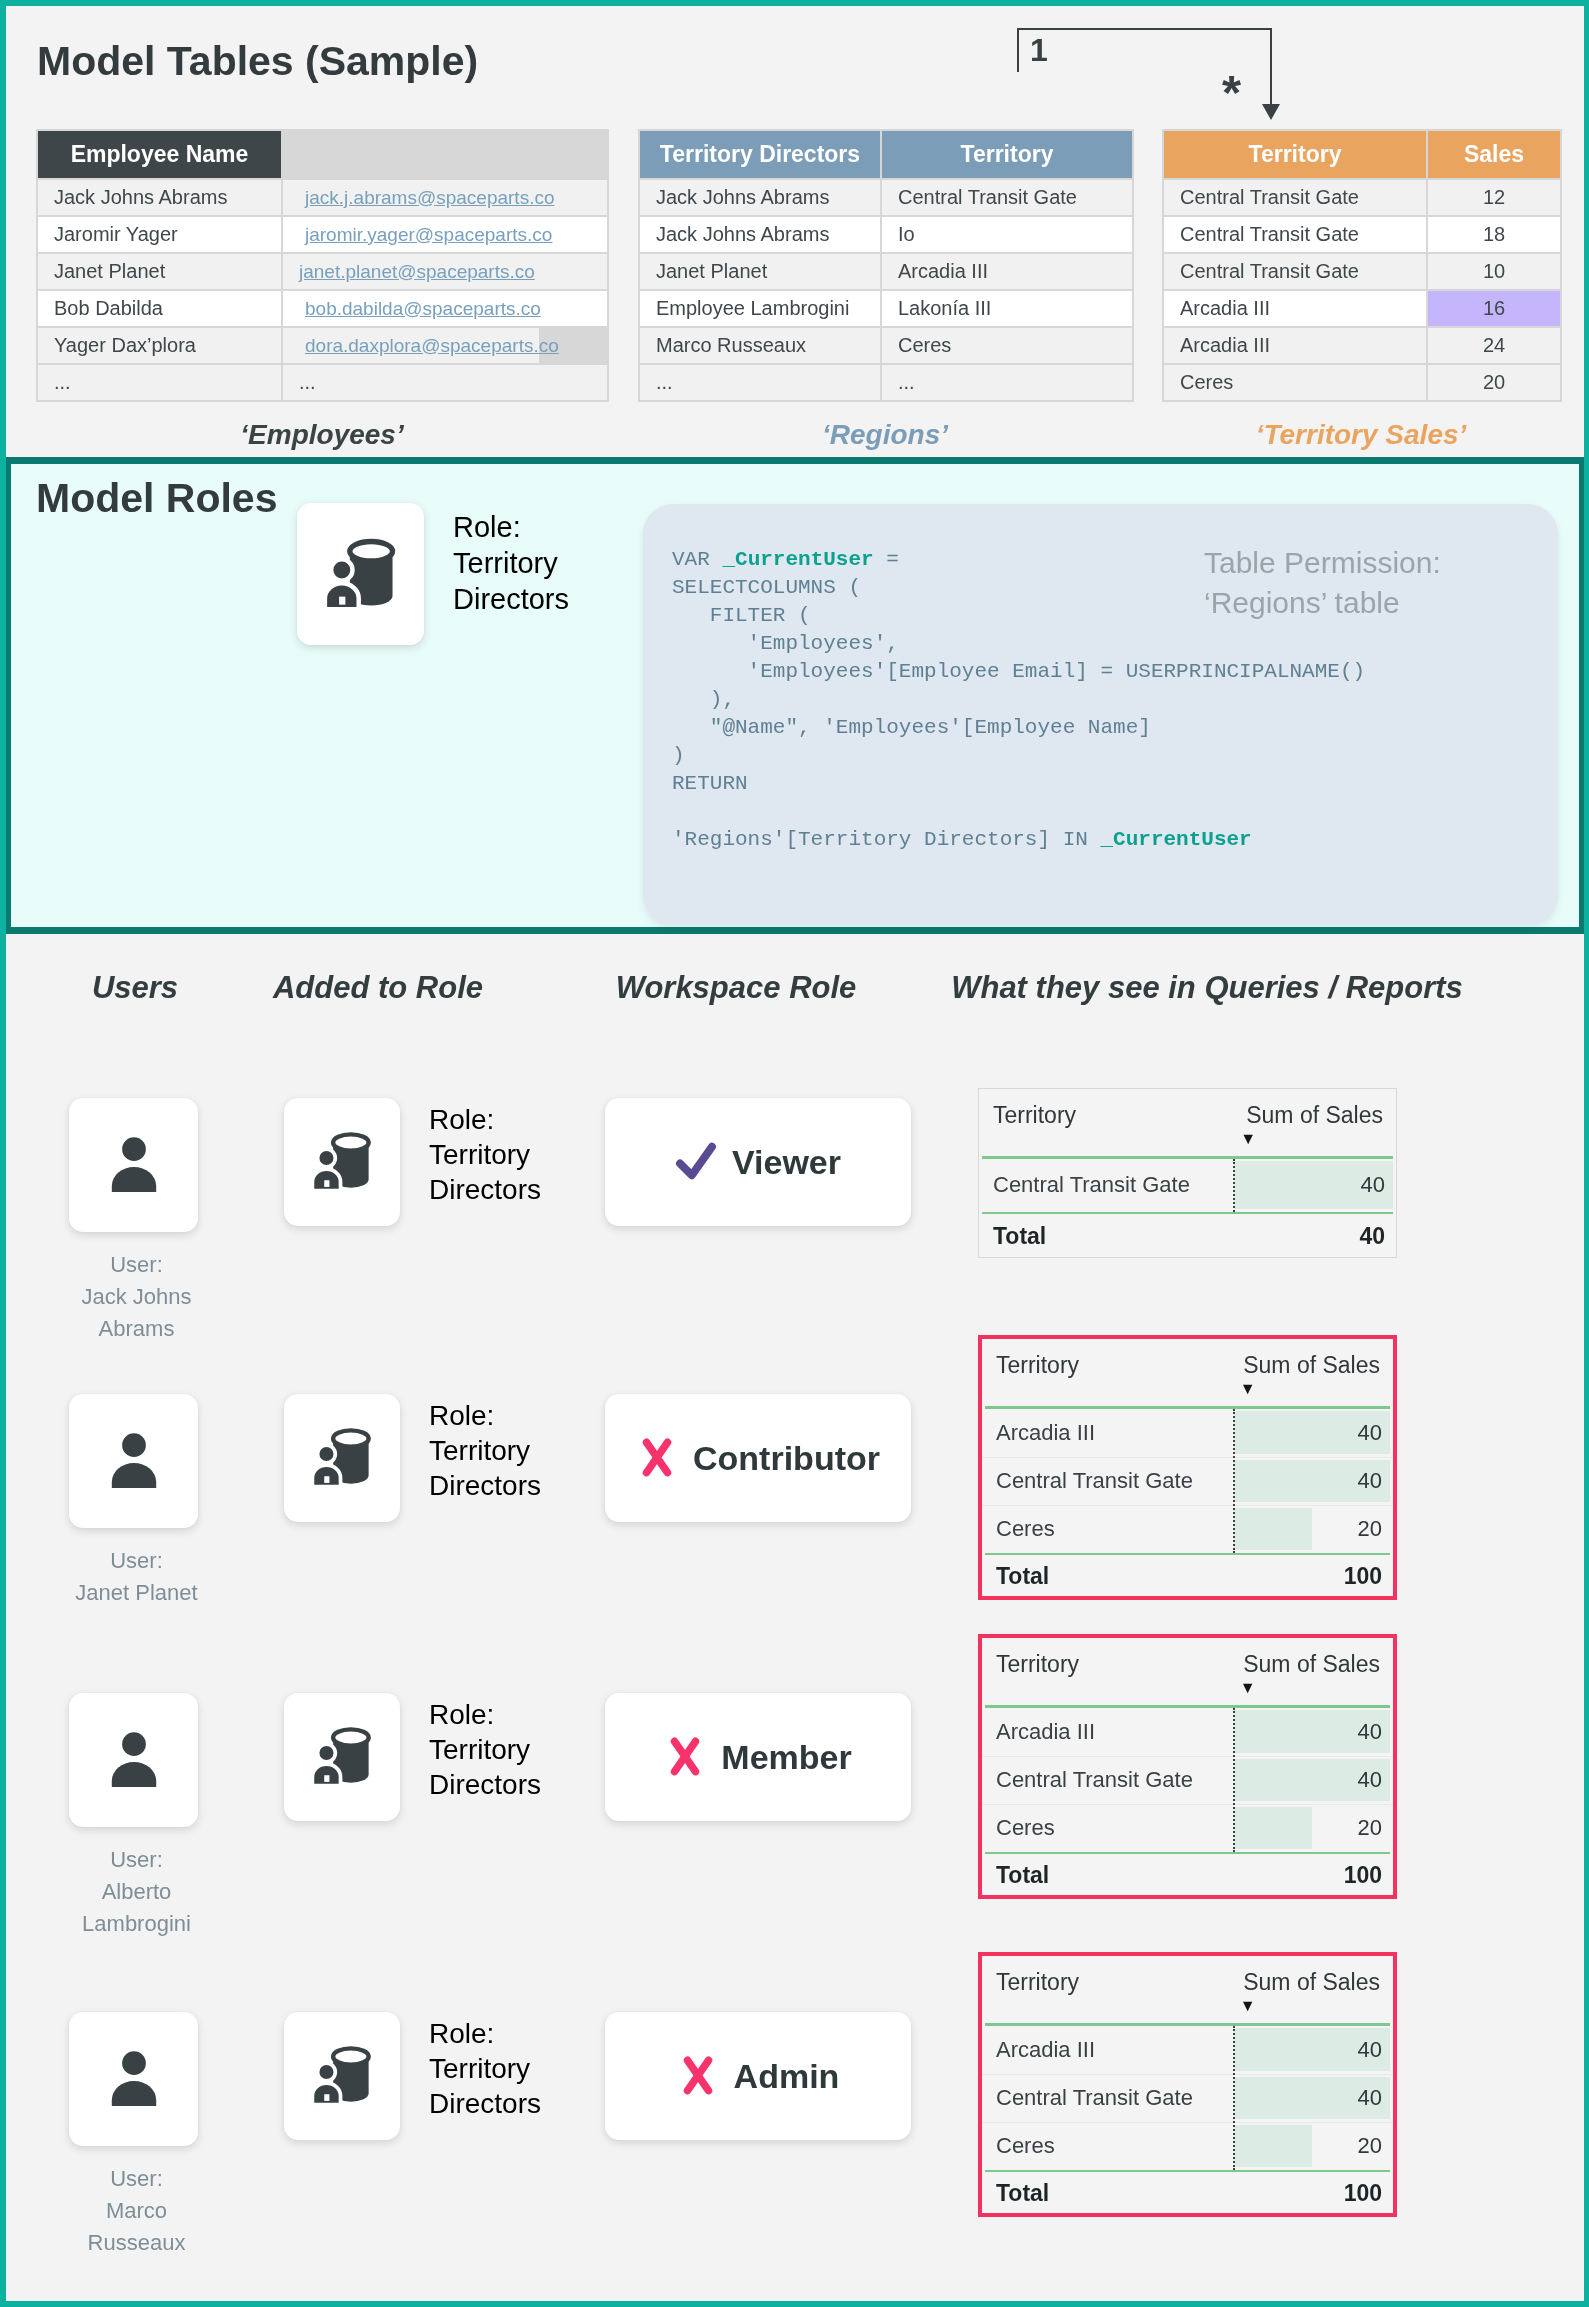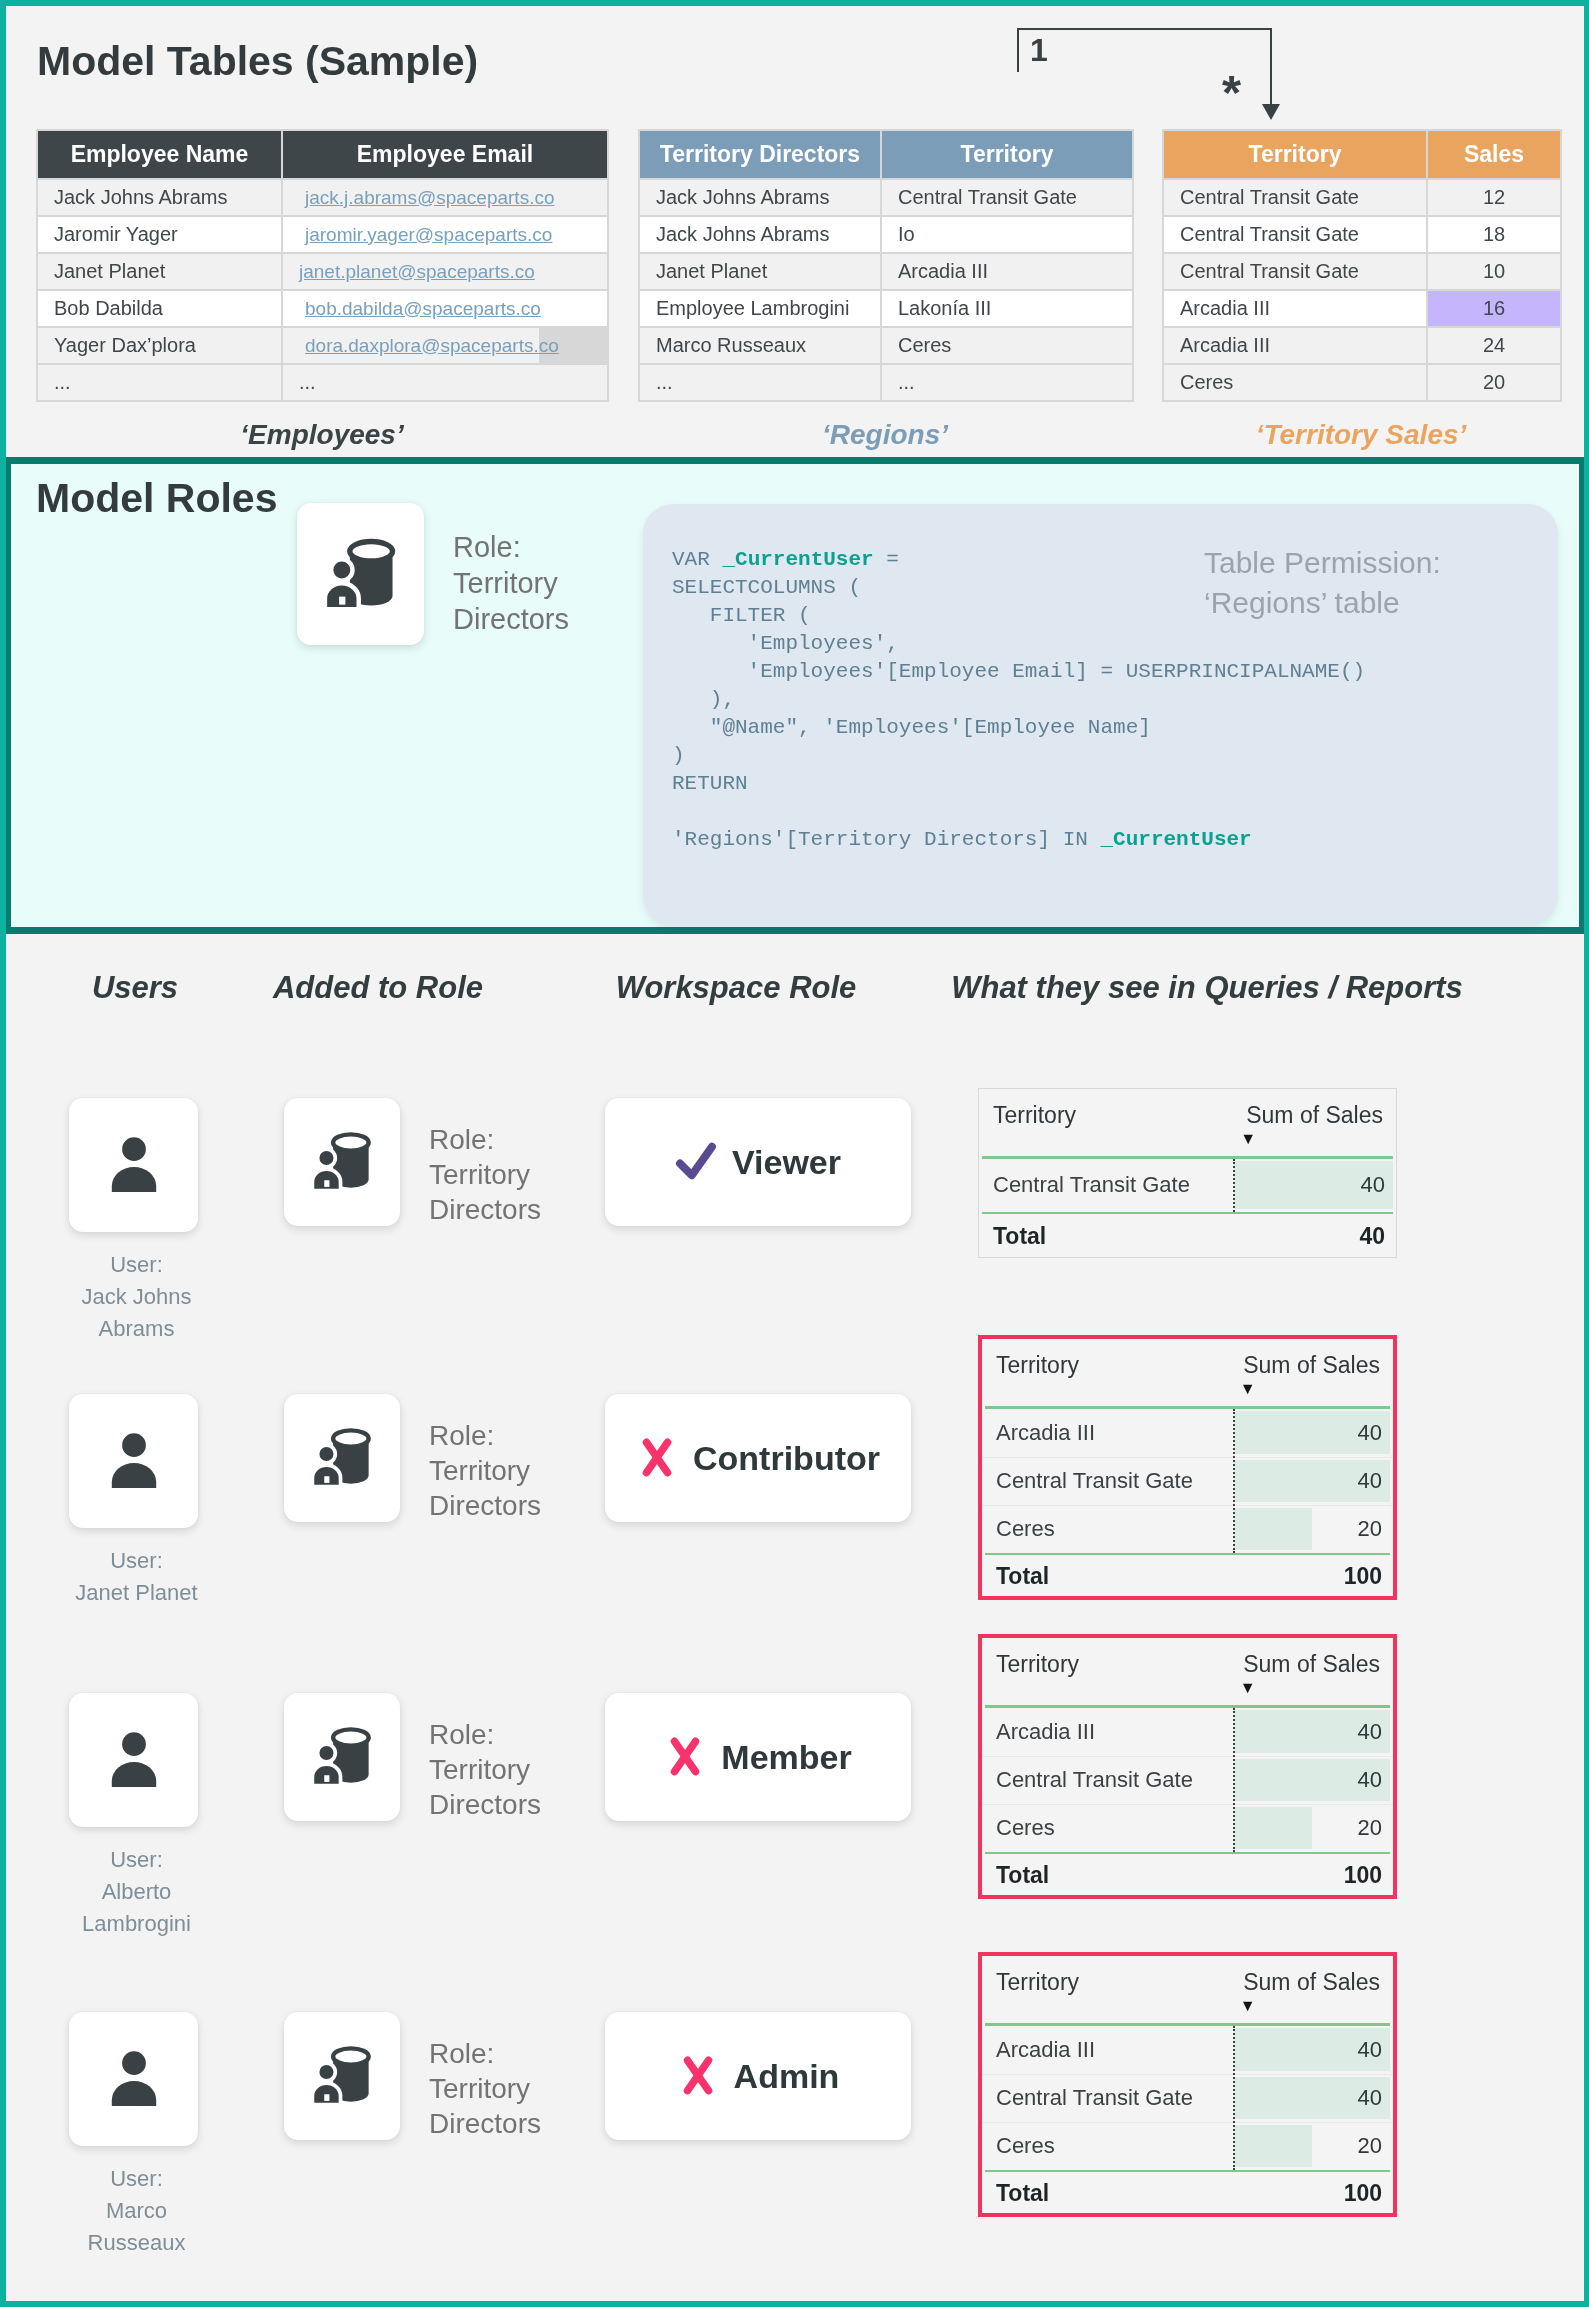--- a/index.html
+++ b/index.html
@@ -29,21 +29,21 @@
   .conn-star{position:absolute;color:#3a4144;font-size:49px;font-weight:600;}
   .conn-arrowhead{position:absolute;width:0;height:0;
     border-left:9px solid transparent;border-right:9px solid transparent;
     border-top:16px solid #3a4144;}
   
   .roles-band{position:absolute;left:0;right:0;top:451px;height:477px;
     background:#e8fcf9;border:5px solid #0b7a6e;border-top-width:7px;border-bottom-width:7px;}
   .card{position:absolute;background:#fff;border-radius:14px;
         box-shadow:0 3px 8px rgba(0,0,0,.13),0 0 2px rgba(0,0,0,.05);
         display:flex;align-items:center;justify-content:center;}
-  .role-lines{position:absolute;font-size:29px;line-height:36px;color:#737373;margin-top:20px;}
+  .role-lines{position:absolute;font-size:29px;line-height:36px;color:#000000;}
   .code-panel{position:absolute;background:#dfe7f0;border-radius:30px;
               box-shadow:0 4px 9px rgba(0,0,0,.08);}
   .code{position:absolute;left:29px;top:42px;font-family:"Liberation Mono",monospace;
         font-size:21px;line-height:28px;color:#5f8093;white-space:pre;}
   .code .hl{color:#0ba18e;font-weight:700;}
   .perm{position:absolute;left:561px;top:39px;font-size:30px;line-height:40px;color:#9aa4ab;}
   
   .col-head{position:absolute;top:964px;transform:translateX(-50%);
     font-size:31px;font-weight:600;font-style:italic;color:#333d40;white-space:nowrap;}
   .user-label{position:absolute;width:257px;left:2px;text-align:center;
@@ -80,21 +80,20 @@
 <body>
 
 <div class="canvas">
 
   <div class="abs sec-title" style="left:31px;top:32px;">Model Tables (Sample)</div>
 
   <div id="model-tables">
       <div class="mtable" style="left: 30px; top: 123px;">
         <div class="mrow">
           <div class="hcell" style="width: 243px; background: rgb(63, 70, 73);">Employee Name</div>
-          <div class="hcell" style="width: 324px; background: rgb(63, 70, 73);">Employee Email</div>
         </div>
         <div class="mrow">
           <div class="cell" style="width: 243px; background: rgb(241, 241, 241);">Jack Johns Abrams</div>
           <div class="cell" style="width: 324px; background: rgb(241, 241, 241); padding-left: 22px;">
             <a>jack.j.abrams@spaceparts.co</a>
           </div>
         </div>
         <div class="mrow">
           <div class="cell" style="width: 243px; background: rgb(255, 255, 255);">Jaromir Yager</div>
           <div class="cell" style="width: 324px; background: rgb(255, 255, 255); padding-left: 22px;">

